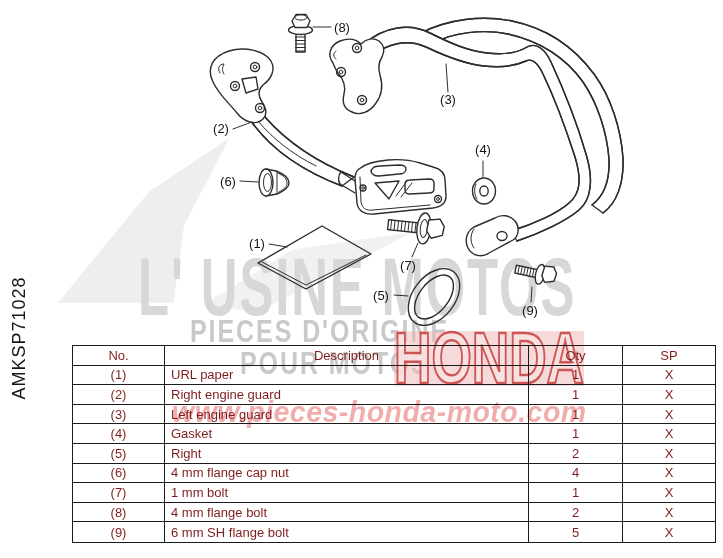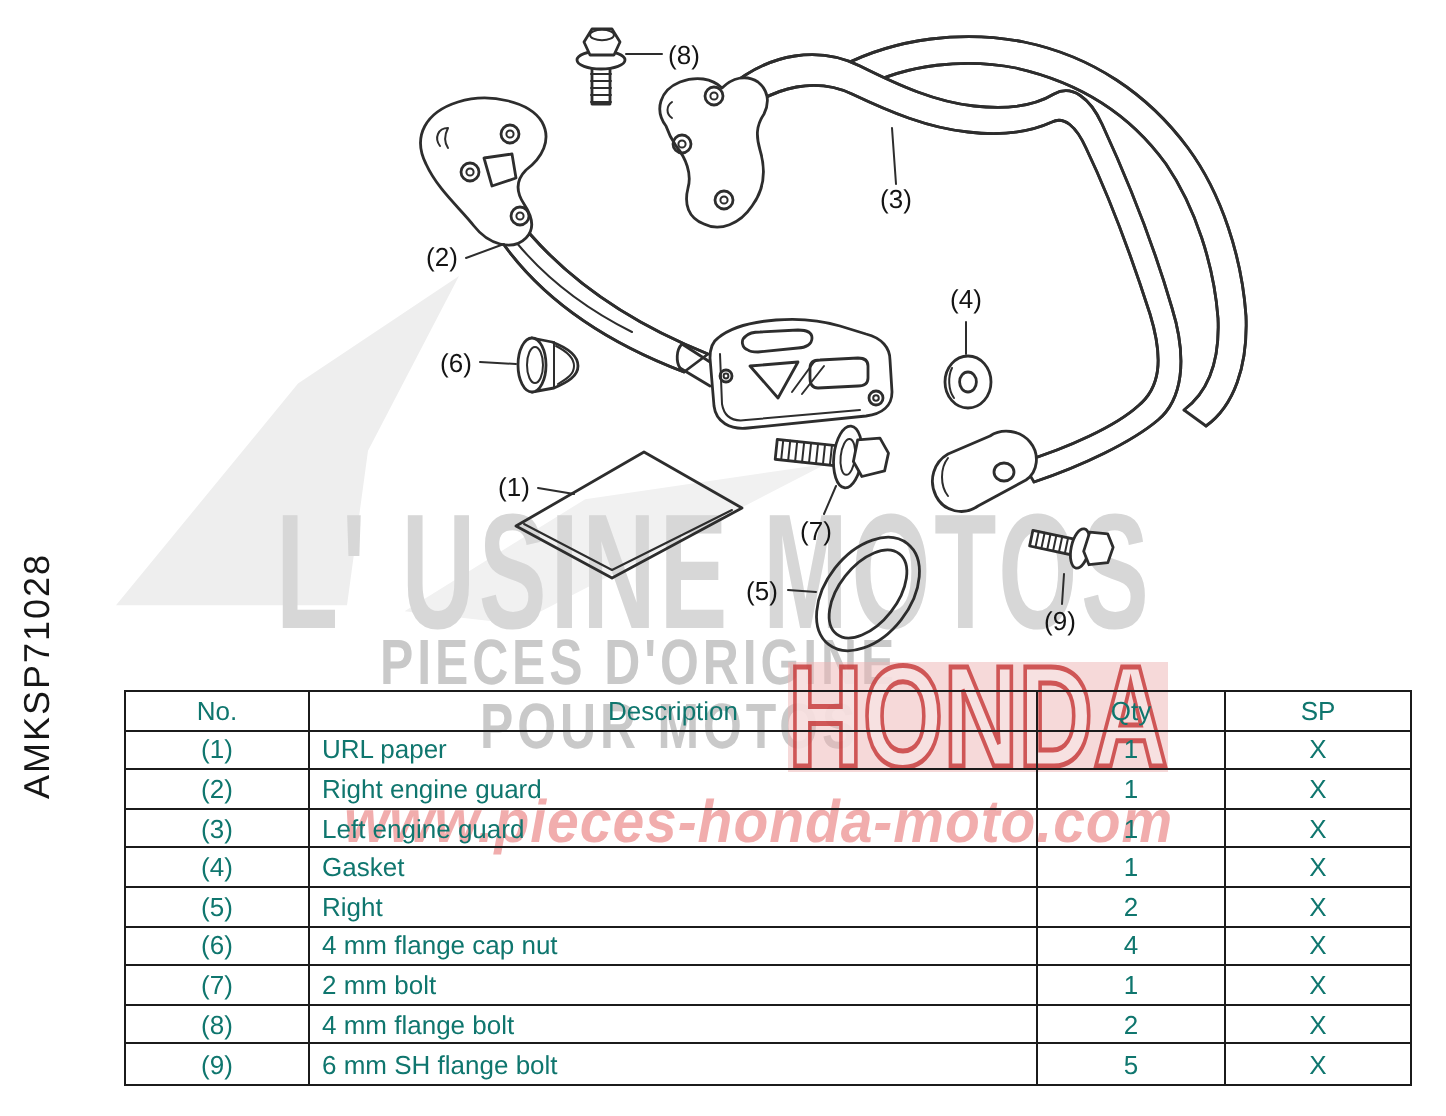--- a/index.html
+++ b/index.html
@@ -38,23 +38,23 @@
   }
   
   .art{position:absolute;left:0;top:0;width:723px;height:345px;}
   .art path,.art ellipse,.art circle,.art rect{stroke:#2d2d2d;stroke-width:1.4;fill:none;stroke-linecap:round;stroke-linejoin:round;}
   .art .f{fill:#ffffff;}
   .art .thin{stroke-width:1;}
   .art .leader{stroke-width:1;}
   .art text{font-family:"Liberation Sans",sans-serif;font-size:13px;fill:#141414;stroke:none;}
   
   .ptable{
-    position:absolute;left:62px;top:345px;border:1.5px solid #1b1b1b;background:transparent;
+    position:absolute;left:72px;top:345px;border:1.5px solid #1b1b1b;background:transparent;
     display:grid;grid-template-columns:92px 364px 94px 92px;grid-auto-rows:19.6px;
-    font-size:13px;color:#0f766e;
+    font-size:13px;color:#7f1d1d;
   }
   .trow{display:contents;}
   .cell{
     border-right:1px solid #1b1b1b;border-bottom:1px solid #1b1b1b;
     display:flex;align-items:center;justify-content:center;overflow:hidden;white-space:nowrap;
   }
   .cell.desc{justify-content:flex-start;padding-left:6px;}
   .cell.last{border-right:none;}
   .trow:last-child .cell{border-bottom:none;}
 </style>
@@ -251,21 +251,21 @@
       <div class="cell last">X</div>
     </div>
     <div class="trow">
       <div class="cell">(6)</div>
       <div class="cell desc">4 mm flange cap nut</div>
       <div class="cell">4</div>
       <div class="cell last">X</div>
     </div>
     <div class="trow">
       <div class="cell">(7)</div>
-      <div class="cell desc">2 mm bolt</div>
+      <div class="cell desc">1 mm bolt</div>
       <div class="cell">1</div>
       <div class="cell last">X</div>
     </div>
     <div class="trow">
       <div class="cell">(8)</div>
       <div class="cell desc">4 mm flange bolt</div>
       <div class="cell">2</div>
       <div class="cell last">X</div>
     </div>
     <div class="trow">

